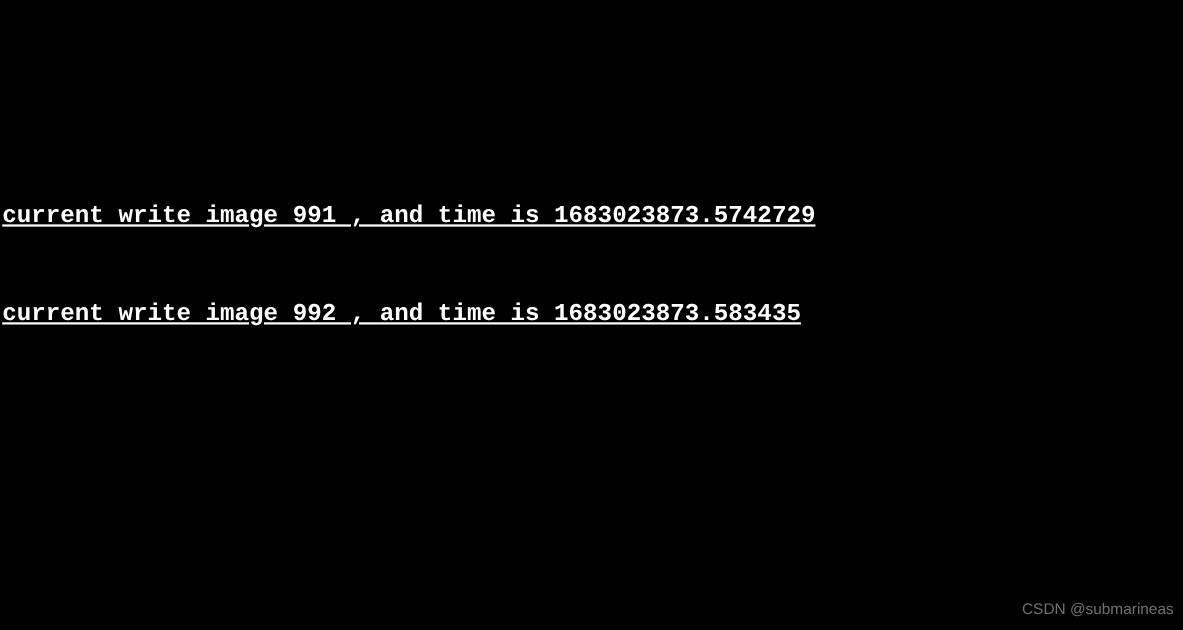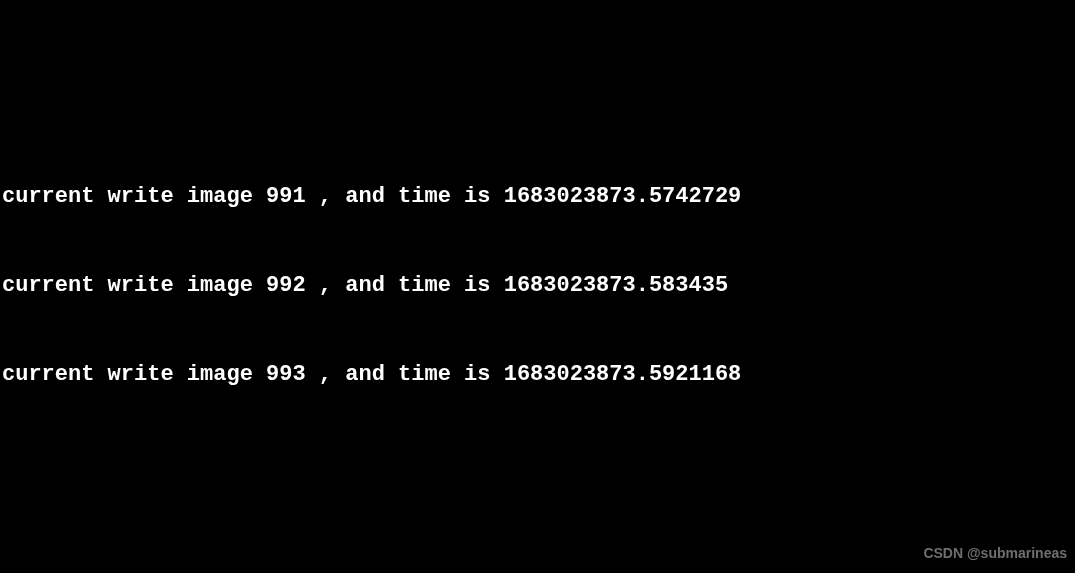--- a/index.html
+++ b/index.html
@@ -16,40 +16,40 @@
       padding: 4px 2px;
       width: 1075px;
       height: 573px;
       overflow: hidden;
       position: relative;
       white-space: pre;
       font-weight: bold;
     }
     .line {
       display: block;
+      text-decoration: underline;
     }
     .watermark {
       position: absolute;
       bottom: 10px;
       right: 8px;
       color: rgba(200, 200, 200, 0.55);
       font-size: 14px;
       font-family: Arial, sans-serif;
-      font-weight: bold;
+      font-weight: normal;
     }
   </style>
 </head>
 <body>
 
 
 
 <div>
   <span class="line">current write image 991 , and time is 1683023873.5742729</span>
   <span class="line">current write image 992 , and time is 1683023873.583435</span>
-  <span class="line">current write image 993 , and time is 1683023873.5921168</span>
   
   
   
   
   
   
   
   
   
   

